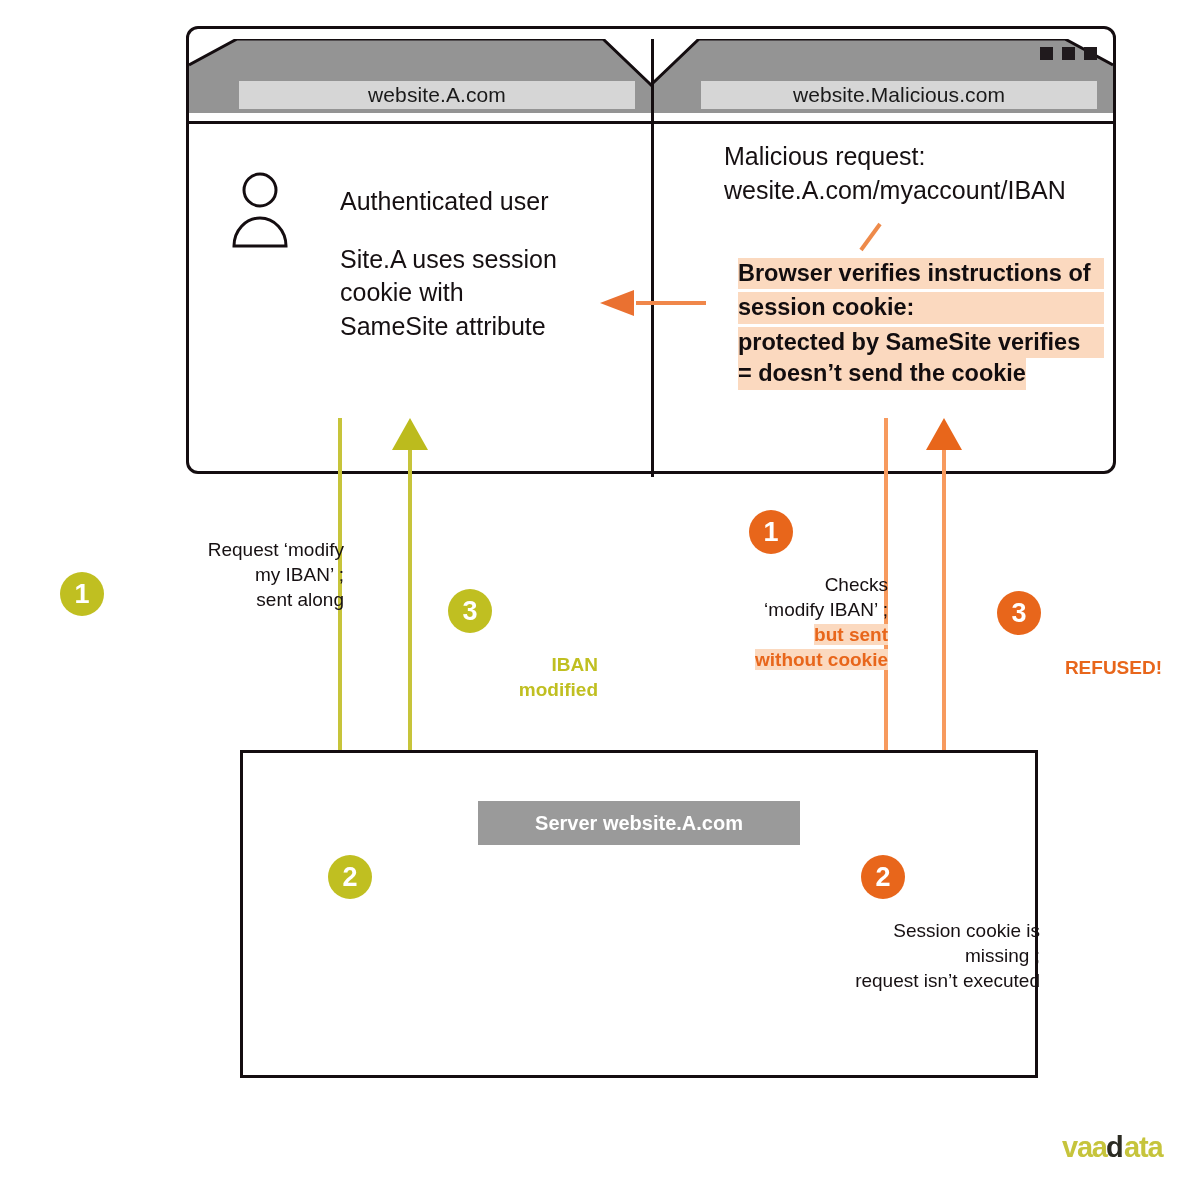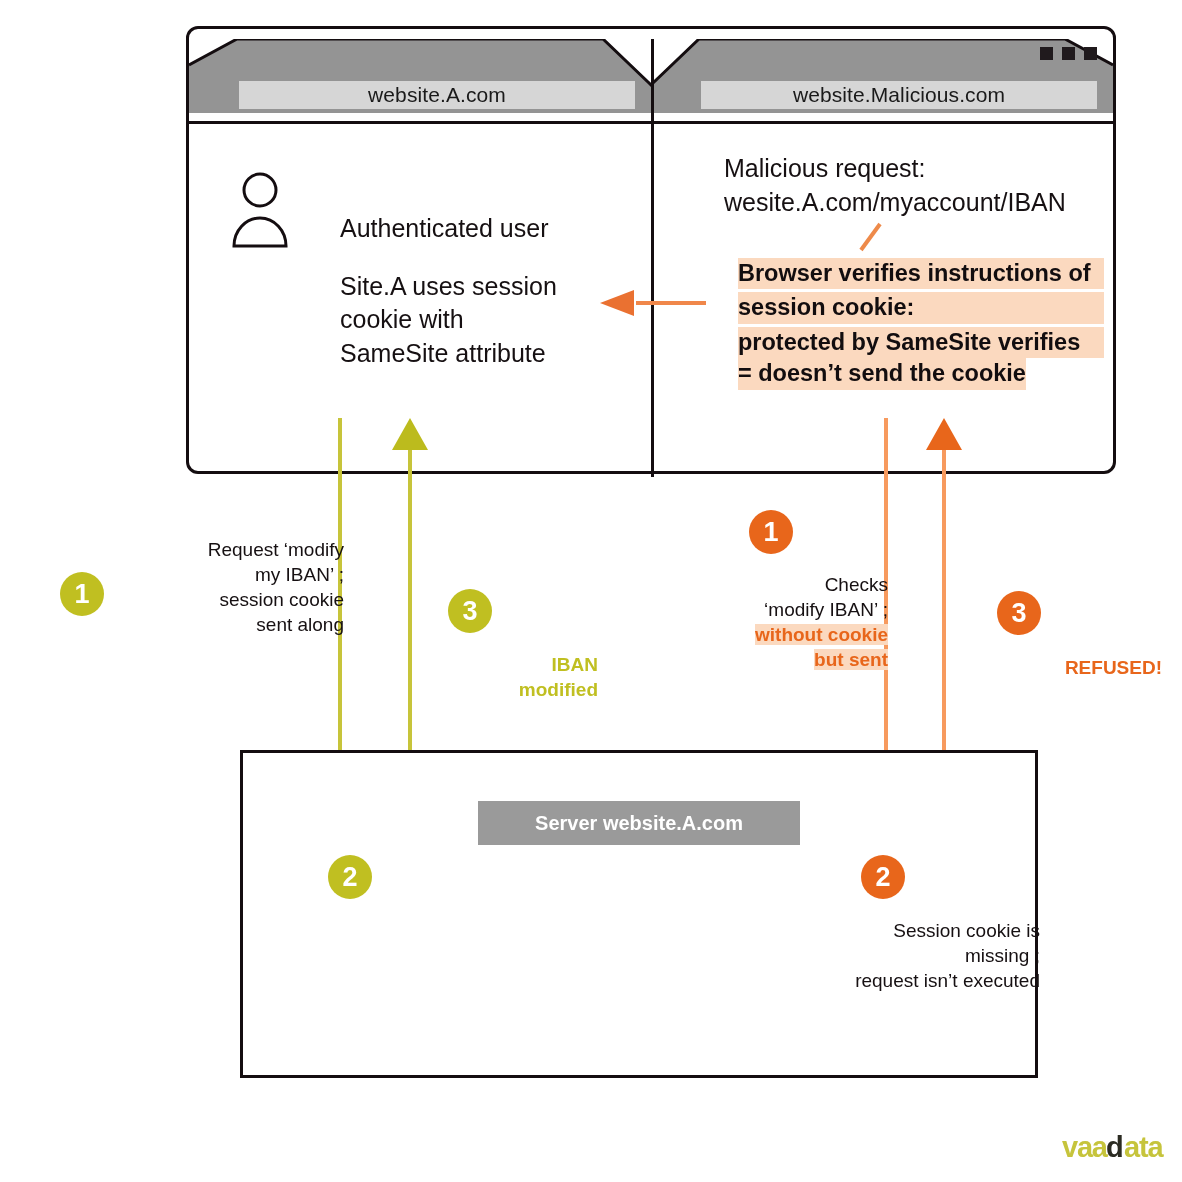--- a/index.html
+++ b/index.html
@@ -121,29 +121,28 @@
     height: 76px;
   }
   .pane-text-left {
     position: absolute;
     left: 340px;
     top: 185px;
     width: 250px;
     font-size: 25px;
     line-height: 1.34;
     color: #161012;
-    margin-top: 27px;
   }
   .pane-text-left .gap { height: 24px; }
 
   
   .malicious-req {
     position: absolute;
     left: 724px;
-    top: 152px;
+    top: 140px;
     width: 400px;
     font-size: 25px;
     line-height: 1.34;
     color: #161012;
   }
   .tick-line {
     position: absolute;
     left: 858px;
     top: 222px;
     width: 26px;
@@ -347,40 +346,39 @@
     <polygon points="4,32 40,32 22,0" fill="#e8661b"></polygon>
     <line x1="22" y1="32" x2="22" y2="400" stroke="#f79a5e" stroke-width="4"></line>
   </svg>
 
   <div class="badge olive" style="left:60px; top:572px;">
     <span>1</span>
   </div>
   <div class="callout-text" style="left:134px; top:537px; width:210px;">
     <div>Request ‘modify</div>
     <div>my IBAN’ ;</div>
-    <div>session cookie</div>
     <div>sent along</div>
   </div>
 
   <div class="badge olive" style="left:448px; top:589px;">
     <span>3</span>
   </div>
   <div class="callout-text olive-bold" style="left:418px; top:652px; width:180px;">
     <div>IBAN</div>
     <div>modified</div>
   </div>
 
   <div class="badge orange" style="left:749px; top:510px;">
     <span>1</span>
   </div>
   <div class="callout-text" style="left:688px; top:572px; width:200px;">
     <div>Checks</div>
     <div>‘modify IBAN’ ;</div>
+    <div><span class="hl-orange">but sent</span></div>
     <div><span class="hl-orange">without cookie</span></div>
-    <div><span class="hl-orange">but sent</span></div>
   </div>
 
   <div class="badge orange" style="left:997px; top:591px;">
     <span>3</span>
   </div>
   <div class="callout-text orange-bold" style="left:962px; top:655px; width:200px;">
     <div>REFUSED!</div>
   </div>
 
   <div class="server-box"></div>

